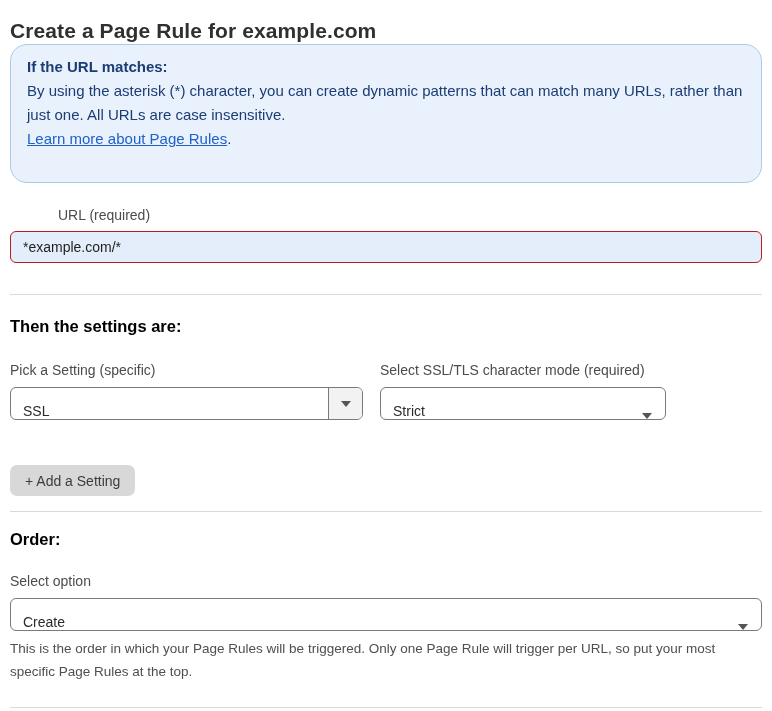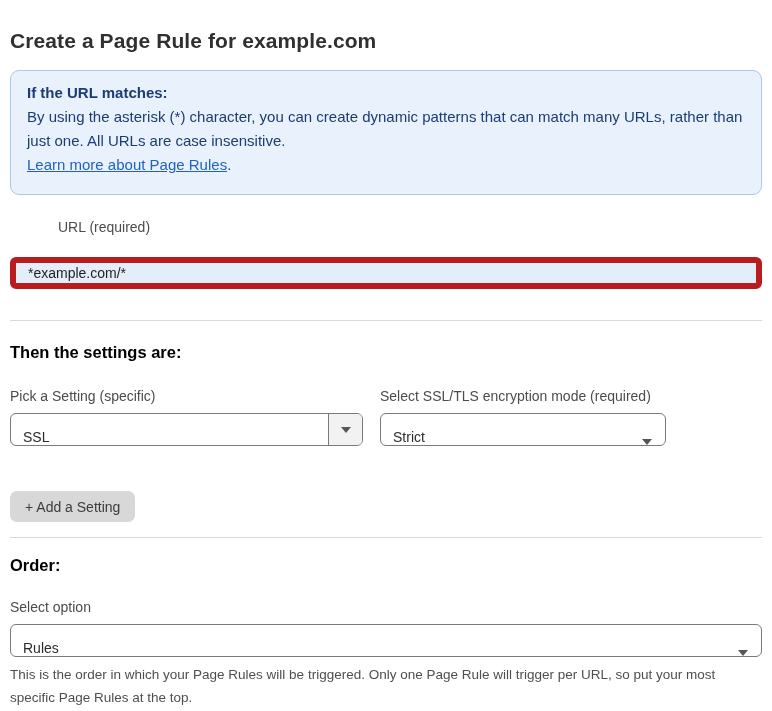--- a/index.html
+++ b/index.html
@@ -6,54 +6,53 @@
   html, body { background: #ffffff; }
   body {
     width: 772px; height: 711px;
     font-family: "Liberation Sans", sans-serif;
     color: #333;
     overflow: hidden;
   }
   .wrap { padding: 8px 10px 0 10px; }
 
   h1.page-title {
-    margin-top: 20px;
+    margin-top: 10px;
     font-size: 21px; line-height: 26px;
     font-weight: 700; color: #303030;
     letter-spacing: 0.1px;
   }
 
   .info-box {
-    margin-top: 16px;
     background: var(--info-bg, #E9F2FC);
     border: 1px solid var(--info-border, #A9CBEA);
-    border-radius: 9px;
-    padding: 10px 16px 17px 16px;
+    border-radius: 17px;
+    padding: 10px 16px 31px 16px;
     color: var(--info-text, #1B3C74);
     font-size: 15px; line-height: 24px;
   }
   .info-box .info-heading { font-weight: 700; }
   .info-box a.info-link {
     color: var(--link-blue, #2061C9);
     text-decoration: underline;
     cursor: pointer;
   }
   .info-box .link-suffix { text-decoration: none; }
 
   .field-label {
     font-size: 14px; color: #4C4C4C; line-height: 17px;
   }
   .url-label { margin-top: 24px; margin-left: 48px; }
 
   .url-input {
     display: block;
-    margin-top: 21px;
+    margin-top: 7px;
     width: 100%; height: 32px;
     background: var(--input-bg, #E4EEFA);
-    border: 6px solid #b91c1c;
+    border: 1px solid #b91c1c;
     border-radius: 6px;
     padding: 0 12px;
     font-family: "Liberation Sans", sans-serif;
     font-size: 14px; color: #1e1e1e;
   }
 
   .divider { border: none; border-top: 1px solid #D9D9D9; height: 0; }
   .div1 { margin-top: 31px; }
   .div2 { margin-top: 15px; }
   .div3 { margin-top: 24px; }
@@ -139,39 +138,39 @@
     <div class="picker-col1">
       <div class="field-label">Pick a Setting (specific)</div>
       <div class="select-box">
         <span class="select-value">SSL</span>
         <span class="split-caret-slot">
           <span class="caret"></span>
         </span>
       </div>
     </div>
     <div class="picker-col2">
-      <div class="field-label">Select SSL/TLS encryption mode (required)</div>
+      <div class="field-label">Select SSL/TLS character mode (required)</div>
       <div class="select-box">
         <span class="select-value">Strict</span>
         <span class="plain-caret-slot">
           <span class="caret"></span>
         </span>
       </div>
     </div>
   </div>
 
   <button class="add-setting-btn">+ Add a Setting</button>
 
   <hr class="divider div2">
 
   <h2 class="section-heading order-heading">Order:</h2>
 
   <div class="field-label order-label">Select option</div>
   <div class="select-box order-select">
-    <span class="select-value">Rules</span>
+    <span class="select-value">Create</span>
     <span class="plain-caret-slot">
       <span class="caret"></span>
     </span>
   </div>
 
   <div class="help-text">This is the order in which your Page Rules will be triggered. Only one Page Rule will trigger per URL, so put your most specific Page Rules at the top.</div>
 
   <hr class="divider div3">
 
   

